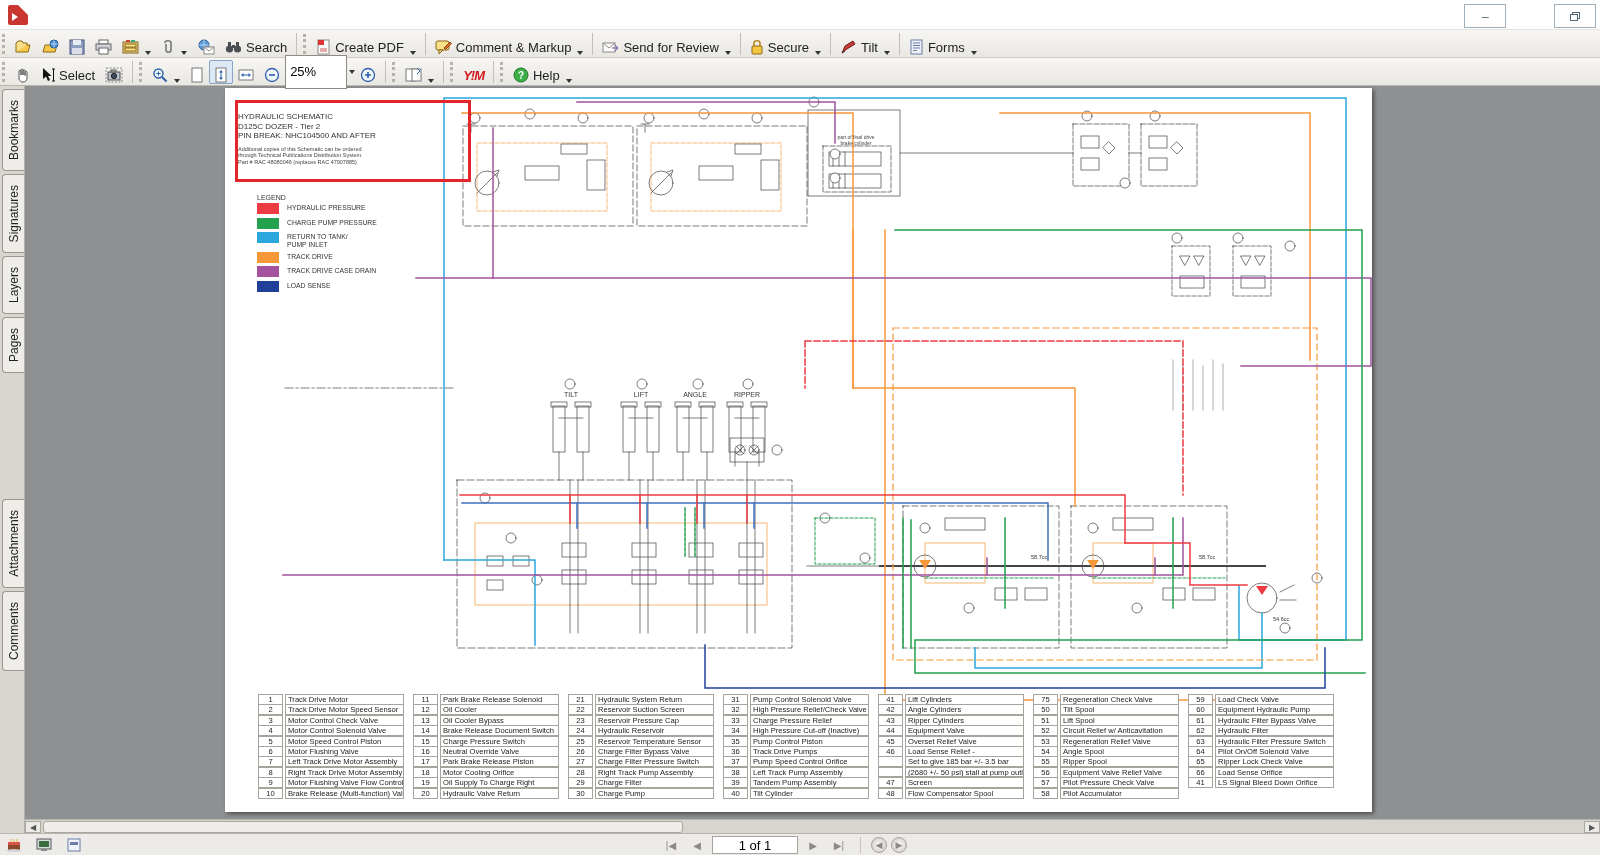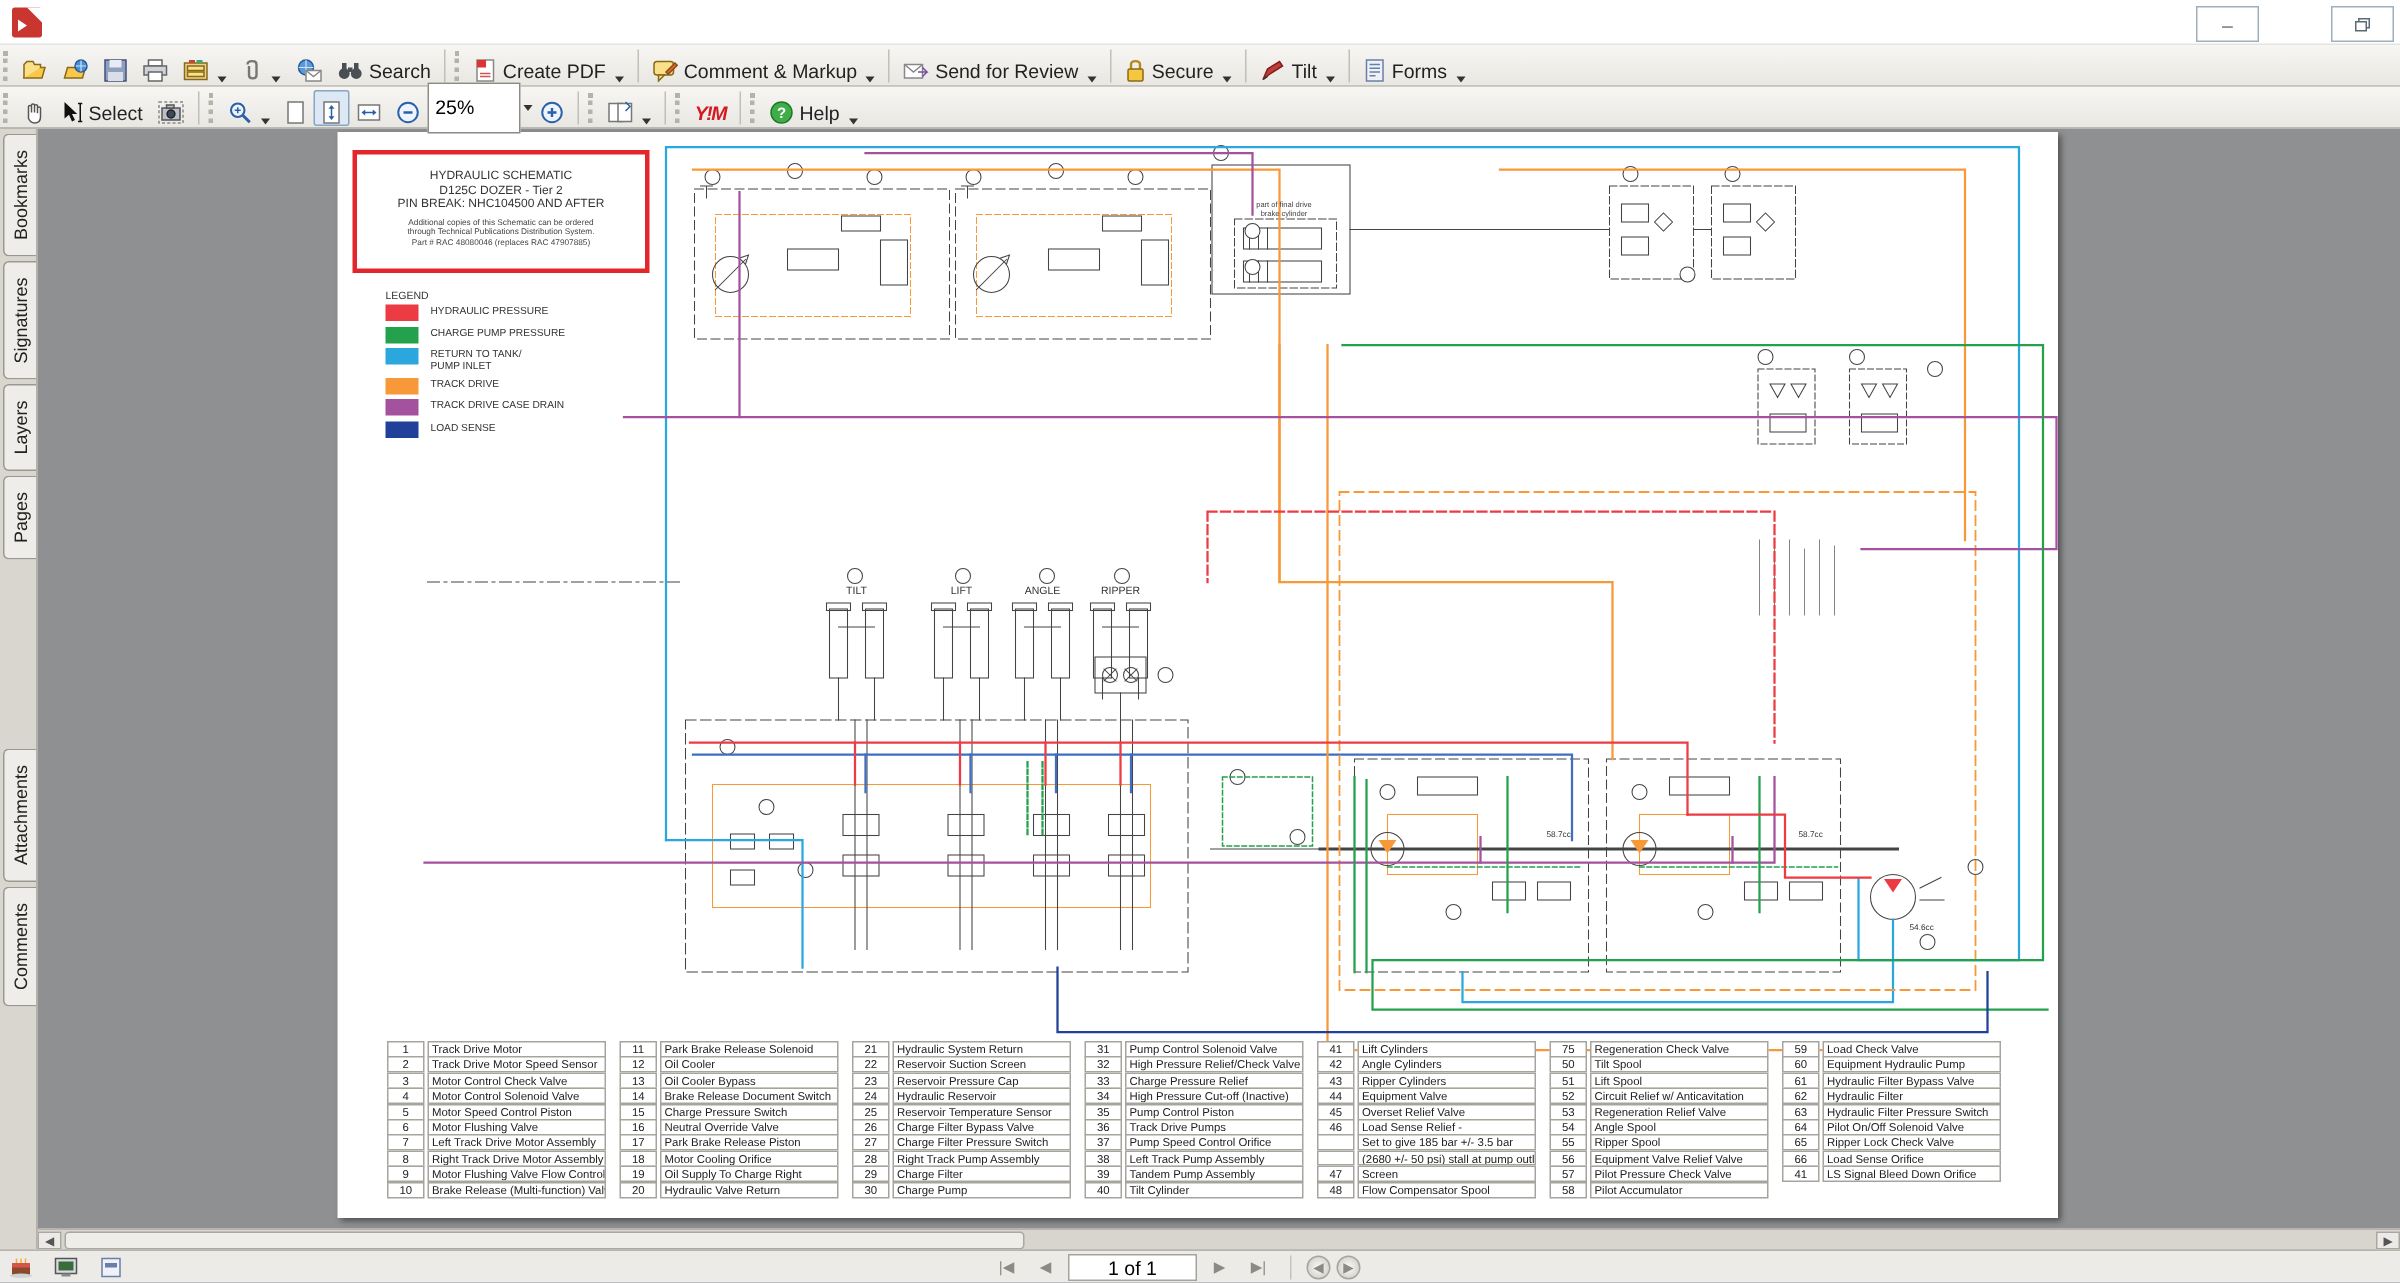--- a/index.html
+++ b/index.html
@@ -52,22 +52,22 @@
     background:#8f9092; overflow:hidden; }
   #hscroll { position:absolute; left:0; bottom:0; width:1575px; height:14px; background:#d8d5cf; border-top:1px solid #b7b4ad;}
   #hscroll .arr { position:absolute; top:1px; width:16px; height:12px; background:#eceae6; border:1px solid #aaa79f;
     display:flex;align-items:center;justify-content:center;font-size:8px;color:#555;}
   #hscroll .thumb { position:absolute; left:18px; top:1px; width:640px; height:12px; background:#efede9; border:1px solid #aaa79f; border-radius:3px;}
 
   #page { position:absolute; left:200px; top:2px; width:1147px; height:724px; background:#ffffff;
     box-shadow:2px 2px 4px rgba(0,0,0,.45); }
 
   
-  #title-block { position:absolute; left:10px; top:12px; width:198px; height:82px;
-    border:3px solid #e2262c; text-align:center; padding-top:9px; }
+  #title-block { position:absolute; left:10px; top:12px; width:236px; height:82px;
+    border:3px solid #e2262c; text-align:left; padding-top:9px; }
   #title-block .t { font-size:8px; color:#333; line-height:9.5px; }
   #title-block .n { font-size:5.5px; color:#444; line-height:6.5px; }
   #title-block .gap { height:5px; }
 
   
   #legend { position:absolute; left:32px; top:106px; }
   #legend .lt { font-size:7px; color:#333; margin-bottom:2px; }
   .lrow { display:flex; align-items:flex-start; margin-bottom:3.5px; }
   .lsw { width:22px; height:11px; margin-right:8px; flex:none; }
   .llab { font-size:6.8px; color:#333; line-height:7.5px; padding-top:1px; white-space:pre; }

